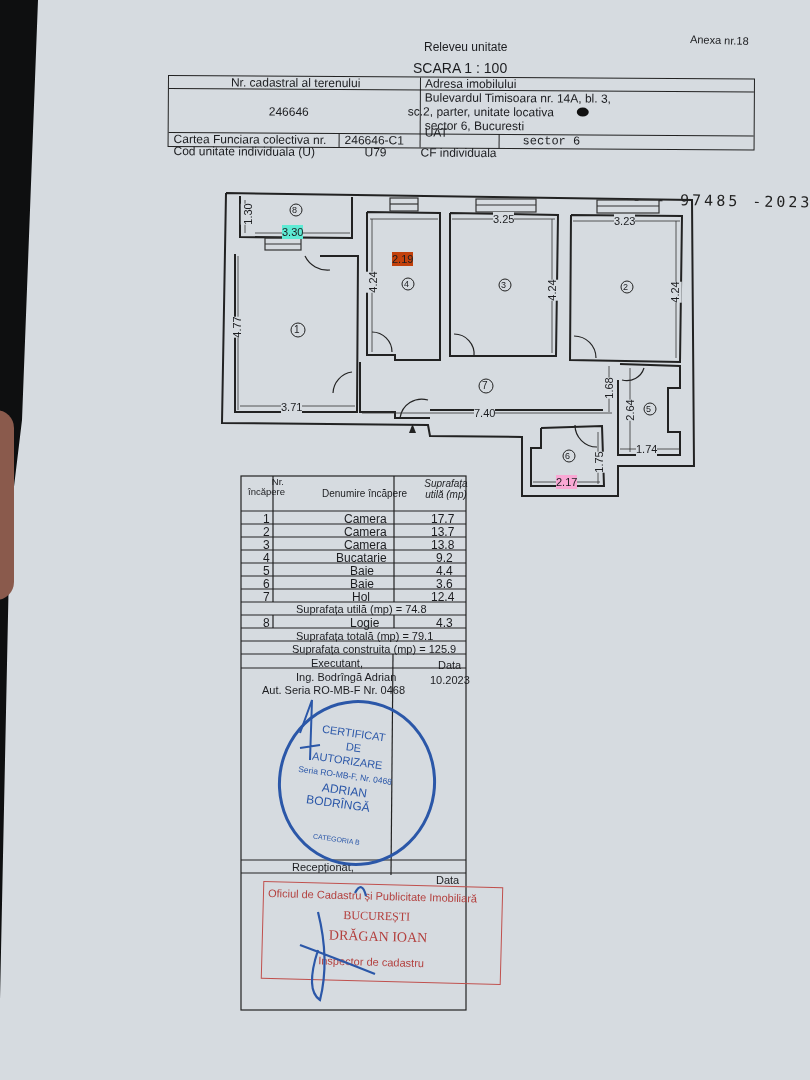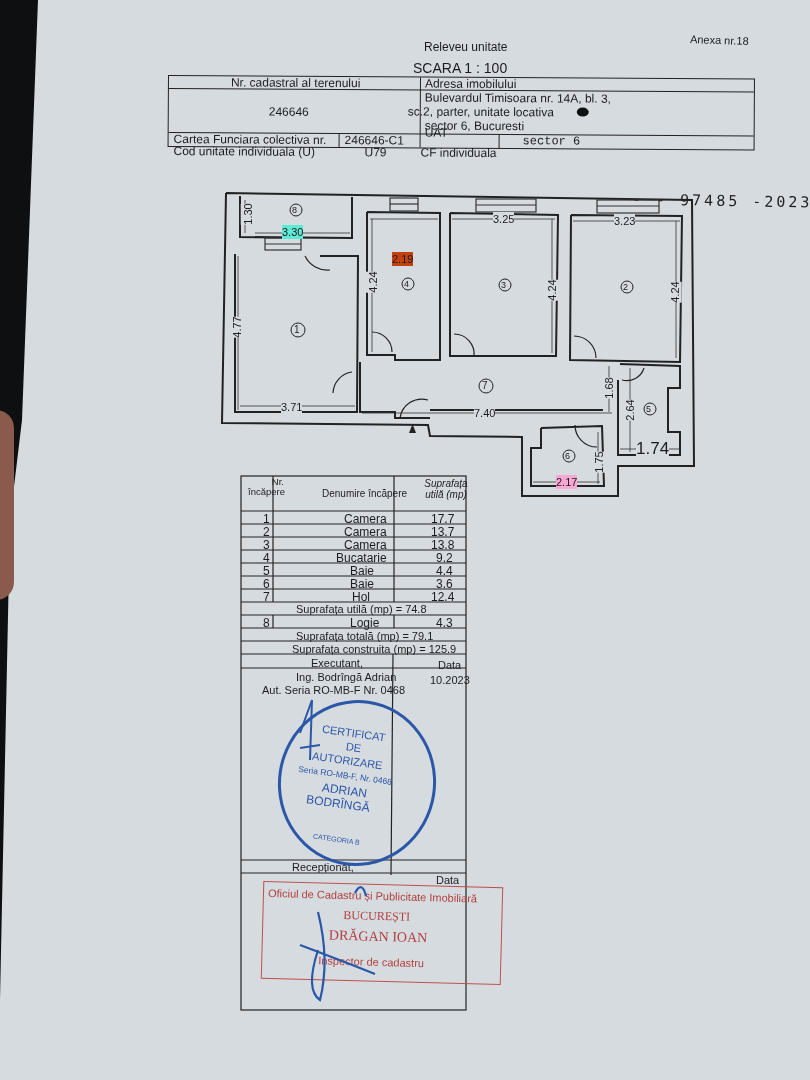--- a/index.html
+++ b/index.html
@@ -144,21 +144,21 @@
 <div class="t" style="left:281px;top:400px;font-size:11px;background:#d6dbe0;">3.71</div>
 <div class="t" style="left:392px;top:212px;font-size:11px;background:#c2410c;margin-top:40px;">2.19</div>
 <div class="t" style="left:362px;top:275px;font-size:11px;transform:rotate(-90deg);background:#d6dbe0;">4.24</div>
 <div class="t" style="left:493px;top:212px;font-size:11px;background:#d6dbe0;">3.25</div>
 <div class="t" style="left:541px;top:283px;font-size:11px;transform:rotate(-90deg);background:#d6dbe0;">4.24</div>
 <div class="t" style="left:614px;top:214px;font-size:11px;background:#d6dbe0;">3.23</div>
 <div class="t" style="left:664px;top:285px;font-size:11px;transform:rotate(-90deg);background:#d6dbe0;">4.24</div>
 <div class="t" style="left:474px;top:406px;font-size:11px;background:#d6dbe0;">7.40</div>
 <div class="t" style="left:598px;top:381px;font-size:11px;transform:rotate(-90deg);background:#d6dbe0;">1.68</div>
 <div class="t" style="left:619px;top:403px;font-size:11px;transform:rotate(-90deg);background:#d6dbe0;">2.64</div>
-<div class="t" style="left:636px;top:442px;font-size:17px;background:#d6dbe0;">1.74</div>
+<div class="t" style="left:636px;top:442px;font-size:11px;background:#d6dbe0;">1.74</div>
 <div class="t" style="left:556px;top:475px;font-size:11px;background:#f9a8d4;">2.17</div>
 <div class="t" style="left:588px;top:455px;font-size:11px;transform:rotate(-90deg);background:#d6dbe0;">1.75</div>
 
 <div class="room-table">
   <svg class="abs" style="left:-25px;top:0;" width="270" height="540">
     <g stroke="#222" stroke-width="1.2" fill="none">
       <rect x="10" y="1" width="225" height="534"></rect>
       <line x1="10" y1="36" x2="235" y2="36"></line>
       <line x1="42" y1="1" x2="42" y2="127"></line>
       <line x1="163" y1="1" x2="163" y2="127"></line>

